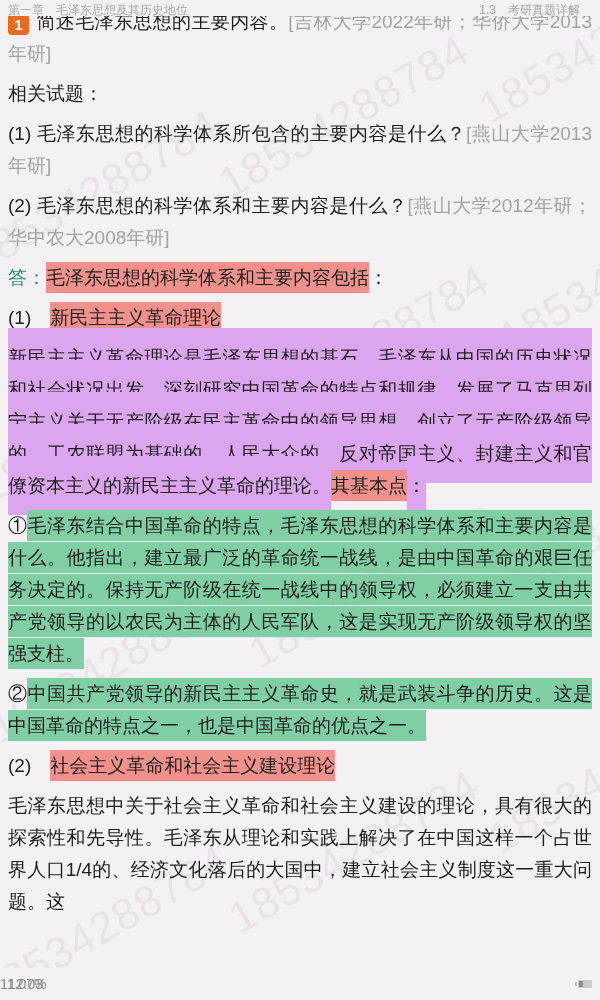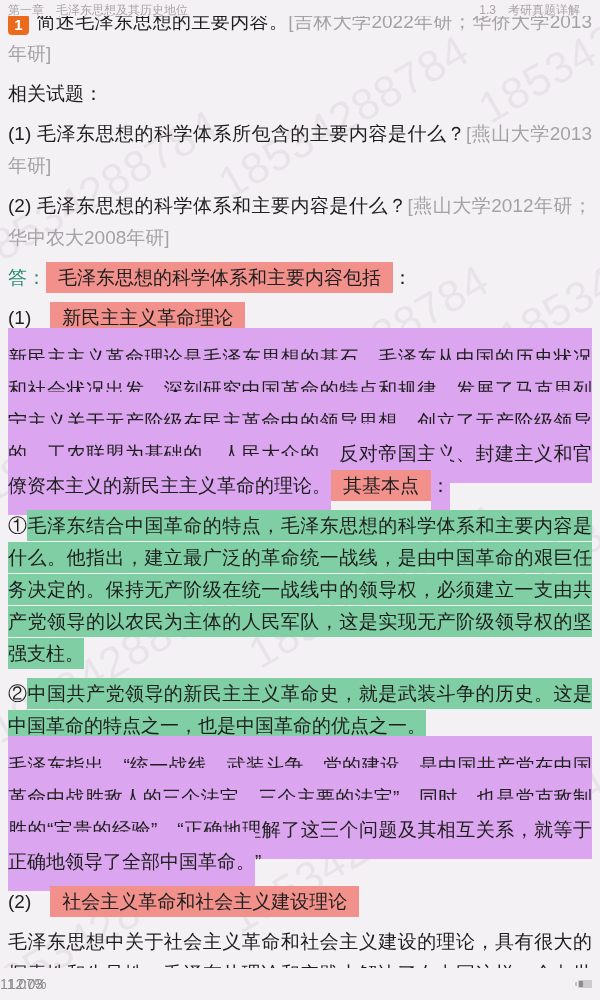--- a/index.html
+++ b/index.html
@@ -58,21 +58,21 @@
     border-radius: 4px;
     text-align: center;
     line-height: 21px;
     font-size: 15px;
     font-weight: bold;
     margin-right: 7px;
     vertical-align: -2px;
   }
   .run.gray { color: #A5A2A5; }
   .run.teal { color: #2B8F73; }
-  .run.hl-red    { background: #F2918C; padding: 5px 12px; }
+  .run.hl-red    { background: #F2918C; padding: 5px 0; }
   .run.hl-purple { background: #DBA5EF; padding: 19px 0; }
   .run.hl-green  { background: #7FCEA4; padding: 5px 0; }
   
   .status-bar {
     position: absolute; bottom: 0; left: 0; right: 0;
     height: 32px;
     background: #F4F1F4;
     z-index: 5;
     display: flex; align-items: center;
     padding: 0 8px;
@@ -128,21 +128,20 @@
   <div class="page-content">
     <p><span class="badge">1</span><span><span class="run ">简述毛泽东思想的主要内容。</span><span class="run gray">[吉林大学2022年研；华侨大学2013年研]</span></span></p>
     <p><span class="run ">相关试题：</span></p>
     <p><span class="run ">(1) 毛泽东思想的科学体系所包含的主要内容是什么？</span><span class="run gray">[燕山大学2013年研]</span></p>
     <p><span class="run ">(2) 毛泽东思想的科学体系和主要内容是什么？</span><span class="run gray">[燕山大学2012年研；华中农大2008年研]</span></p>
     <p><span class="run teal">答：</span><span class="run hl-red">毛泽东思想的科学体系和主要内容包括</span><span class="run ">：</span></p>
     <p><span class="run ">(1)　</span><span class="run hl-red">新民主主义革命理论</span></p>
     <p><span class="run hl-purple">新民主主义革命理论是毛泽东思想的基石。毛泽东从中国的历史状况和社会状况出发，深刻研究中国革命的特点和规律，发展了马克思列宁主义关于无产阶级在民主革命中的领导思想，创立了无产阶级领导的，工农联盟为基础的，人民大众的，反对帝国主义、封建主义和官僚资本主义的新民主主义革命的理论。</span><span class="run hl-red">其基本点</span><span class="run hl-purple">：</span></p>
     <p><span class="run ">①</span><span class="run hl-green">毛泽东结合中国革命的特点，毛泽东思想的科学体系和主要内容是什么。他指出，建立最广泛的革命统一战线，是由中国革命的艰巨任务决定的。保持无产阶级在统一战线中的领导权，必须建立一支由共产党领导的以农民为主体的人民军队，这是实现无产阶级领导权的坚强支柱。</span></p>
     <p><span class="run ">②</span><span class="run hl-green">中国共产党领导的新民主主义革命史，就是武装斗争的历史。这是中国革命的特点之一，也是中国革命的优点之一。</span></p>
-    <p><span class="run hl-purple">毛泽东指出，“统一战线，武装斗争，党的建设，是中国共产党在中国革命中战胜敌人的三个法宝，三个主要的法宝”，同时，也是党克敌制胜的“宝贵的经验”。“正确地理解了这三个问题及其相互关系，就等于正确地领导了全部中国革命。</span><span class="run ">”</span></p>
     <p><span class="run ">(2)　</span><span class="run hl-red">社会主义革命和社会主义建设理论</span></p>
     <p><span class="run ">毛泽东思想中关于社会主义革命和社会主义建设的理论，具有很大的探索性和先导性。毛泽东从理论和实践上解决了在中国这样一个占世界人口1/4的、经济文化落后的大国中，建立社会主义制度这一重大问题。这</span></p>
   </div>
 
   <div class="status-bar">
     <span>12:03</span>
     <span class="progress">11.07%</span>
     <span class="battery">
       <span class="nub"></span>
       <span class="bbody">

